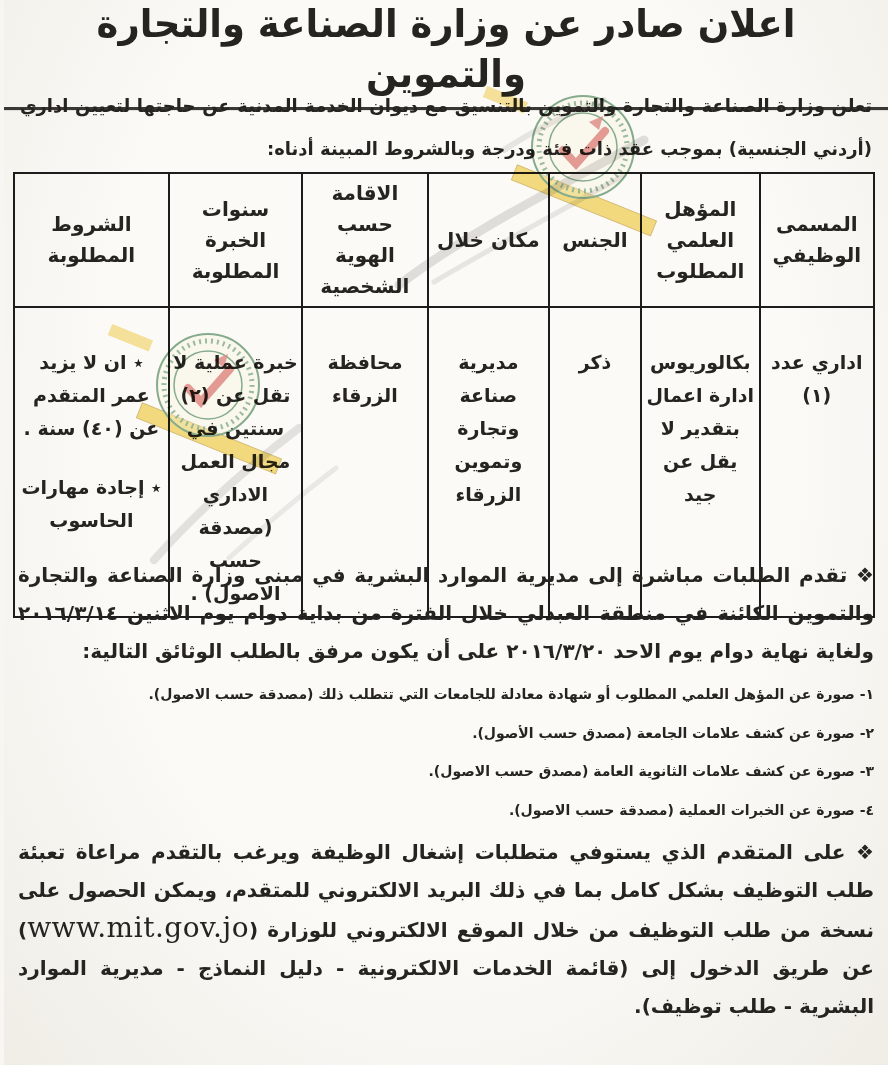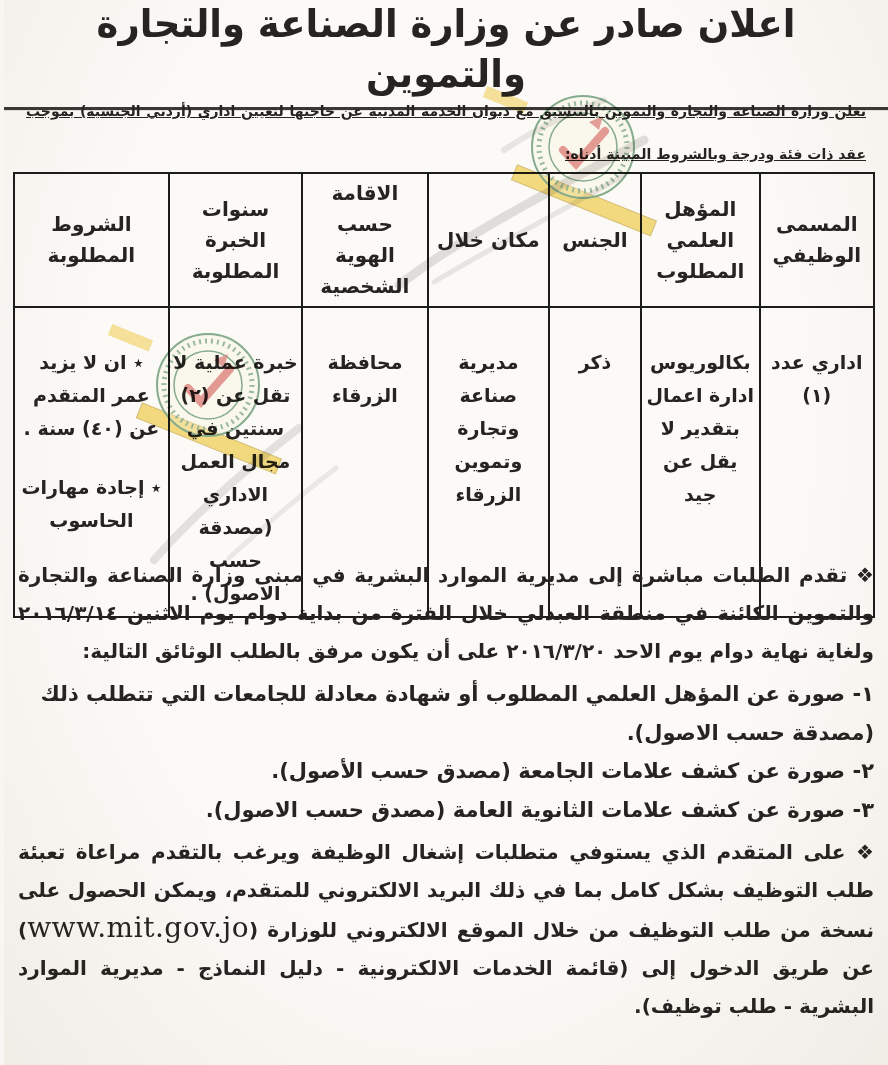--- a/index.html
+++ b/index.html
@@ -11,39 +11,39 @@
   }
   
   .title-wrap{position:absolute;top:2px;left:0;right:0;text-align:center;}
   .title{
     display:inline-block;margin:0;padding:0 14px 7px;
     font-size:37px;font-weight:bold;line-height:48px;
     border-bottom:3px solid #3a3835;transform:scaleY(1.04);
   }
   
   .intro{
-    position:absolute;top:82px;right:14px;left:14px;margin:8px;
-    font-size:14px;font-weight:bold;line-height:43px;text-align:justify;text-decoration:underline;
+    position:absolute;top:82px;right:14px;left:14px;margin:2px;
+    font-size:18px;font-weight:bold;line-height:43px;text-align:justify;
   }
   
   .jobs{
     position:absolute;top:172px;right:13px;width:862px;height:372px;
     border-collapse:collapse;table-layout:fixed;text-align:center;
     background:transparent;
   }
   .jobs th,.jobs td{border:2.5px solid #1c1c1c;font-weight:bold;overflow:hidden;}
   .jobs th{font-size:20px;line-height:31px;vertical-align:middle;padding:4px 2px;height:116px;}
   .jobs td{font-size:19px;line-height:33px;vertical-align:top;padding:38px 3px 6px;}
   .cond2{margin-top:26px;}
   .cell-conditions div{text-align:center;}
   
   .notes{position:absolute;top:556px;right:14px;left:14px;height:509px;overflow:hidden;}
   .para{margin:0;font-size:20px;font-weight:bold;line-height:38px;text-align:justify;}
   .doc-list{list-style:none;margin:5px 0 4px;padding:0;}
-  .doc-list li{font-size:21px;font-weight:bold;line-height:38.5px;}
+  .doc-list li{font-size:14px;font-weight:bold;line-height:38.5px;}
   .application{margin-top:4px;}
   .url{font-family:"DejaVu Serif",serif;font-size:28px;font-weight:normal;letter-spacing:.5px;}
   
   .stamp{position:absolute;pointer-events:none;mix-blend-mode:multiply;opacity:.62;}
   .stamp-1{left:467px;top:52px;}
   .stamp-2{left:92px;top:290px;}
   .ink-traces{position:absolute;left:0;top:0;pointer-events:none;mix-blend-mode:multiply;}
 </style>
 </head>
 <body>
@@ -102,20 +102,21 @@
       </tr>
     </tbody>
   </table>
 
   <div class="notes">
     <p class="para">❖ تقدم الطلبات مباشرة إلى مديرية الموارد البشرية في مبنى وزارة الصناعة والتجارة والتموين الكائنة في منطقة العبدلي خلال الفترة من بداية دوام يوم الاثنين ٢٠١٦/٣/١٤ ولغاية نهاية دوام يوم الاحد ٢٠١٦/٣/٢٠ على أن يكون مرفق بالطلب الوثائق التالية:</p>
     <ul class="doc-list">
       <li>١- صورة عن المؤهل العلمي المطلوب أو شهادة معادلة للجامعات التي تتطلب ذلك (مصدقة حسب الاصول).</li>
       <li>٢- صورة عن كشف علامات الجامعة (مصدق حسب الأصول).</li>
       <li>٣- صورة عن كشف علامات الثانوية العامة (مصدق حسب الاصول).</li>
+      <li>٤- صورة عن الخبرات العملية (مصدقة حسب الاصول).</li>
     </ul>
     <p class="para application"><span>❖ على المتقدم الذي يستوفي متطلبات إشغال الوظيفة ويرغب بالتقدم مراعاة تعبئة طلب التوظيف بشكل كامل بما في ذلك البريد الالكتروني للمتقدم، ويمكن الحصول على نسخة من طلب التوظيف من خلال الموقع الالكتروني للوزارة (</span><span class="url">www.mit.gov.jo</span><span>) عن طريق الدخول إلى (قائمة الخدمات الالكترونية - دليل النماذج - مديرية الموارد البشرية - طلب توظيف).</span></p>
 
   </div>
 
   <svg class="stamp stamp-1" width="225" height="200" viewBox="0 0 225 200">
     <g transform="rotate(22 112 148)">
       <rect x="38" y="140" width="150" height="16" fill="#eec31d" stroke="#b98d12" stroke-width="1" opacity="0.9"></rect>
     </g>
     <g transform="rotate(22 40 50)">

